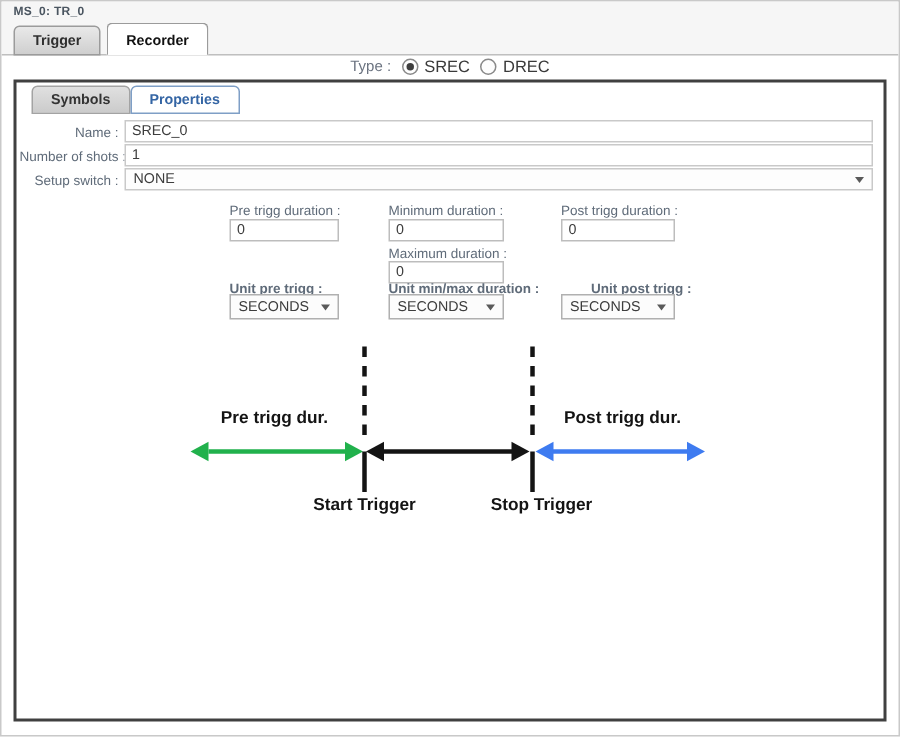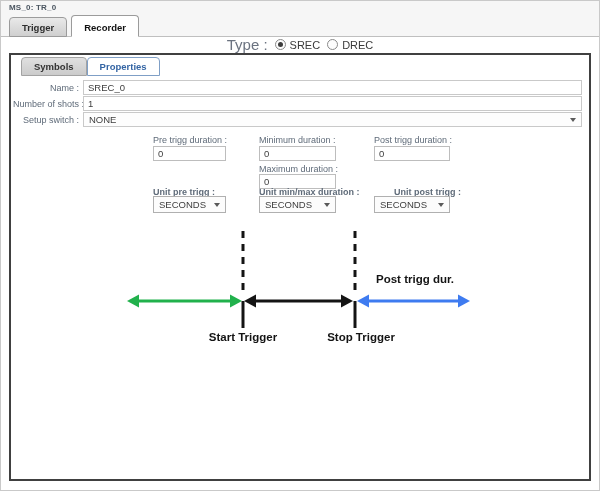--- a/index.html
+++ b/index.html
@@ -6,21 +6,21 @@
   body{width:600px;height:491px;background:#e9e9e9;font-family:"Liberation Sans",sans-serif;}
   .page{position:absolute;left:0;top:0;width:598px;height:489px;border:1px solid #c9c9c9;background:#ffffff;overflow:hidden;}
   
   .topstrip{position:absolute;left:0;right:0;top:0;height:35px;background:#f6f6f6;border-bottom:1px solid #bfbfbf;}
   .wtitle{position:absolute;left:8px;top:2px;font-size:8px;font-weight:bold;color:#4a5560;letter-spacing:.2px;}
   .maintabs{position:absolute;left:8px;bottom:-1px;display:flex;align-items:flex-end;gap:4px;}
   .mtab{box-sizing:border-box;min-width:58px;text-align:center;padding:4px 12px 3px;font-size:9.5px;font-weight:bold;color:#2e2e2e;border:1px solid #9b9b9b;border-radius:4px 4px 0 0;background:linear-gradient(#e9e9e9,#cfcfcf);cursor:default;}
   .mtab.active{background:#ffffff;border-bottom:1px solid #ffffff;padding-top:6px;color:#111;}
   
   .typerow{position:absolute;left:0;right:0;top:36px;height:15px;display:flex;justify-content:center;align-items:center;gap:7px;}
-  .typelabel{font-size:15px;color:#6b7380;}
+  .typelabel{font-size:10px;color:#6b7380;}
   .radiowrap{display:flex;align-items:center;gap:4px;}
   .rb{width:11px;height:11px;border-radius:50%;border:1px solid #8a8a8a;background:#fdfdfd;display:inline-block;position:relative;box-sizing:border-box;}
   .rb.checked::after{content:'';position:absolute;left:2px;top:2px;width:5px;height:5px;border-radius:50%;background:#3d3d3d;}
   .rlabel{font-size:11px;color:#3a3a3a;}
   
   .panel{position:absolute;left:8px;right:8px;top:52px;bottom:9px;border:2px solid #404040;background:#fff;}
   
   .subtabs{position:absolute;left:10px;top:2px;display:flex;gap:0;}
   .stab{box-sizing:border-box;min-width:62px;text-align:center;padding:3px 12px;font-size:9.5px;font-weight:bold;border-radius:4px 4px 0 0;cursor:default;}
   .stab.inactive{background:linear-gradient(#e0e0e0,#cbcbcb);border:1px solid #a3a3a3;color:#333;}
@@ -131,18 +131,19 @@
       <polygon points="232,76 220,69.5 220,82.5" fill="#141414"></polygon>
 
       <line x1="247" y1="76" x2="337" y2="76" stroke-width="3" stroke="#3e7bf0"></line>
       <polygon points="236,76 248,69.5 248,82.5" fill="#3e7bf0"></polygon>
       <polygon points="349,76 337,69.5 337,82.5" fill="#3e7bf0"></polygon>
 
       <line x1="122" y1="76" x2="122" y2="103" stroke-width="3" stroke="#141414"></line>
       <line x1="234" y1="76" x2="234" y2="103" stroke-width="3" stroke="#141414"></line>
     </svg>
 
+    <div class="diagram-label" style="left:112px;top:218px;width:120px;">Pre trigg dur.</div>
     <div class="diagram-label" style="left:344px;top:218px;width:120px;">Post trigg dur.</div>
     <div class="diagram-label" style="left:174px;top:276px;width:116px;">Start Trigger</div>
     <div class="diagram-label" style="left:292px;top:276px;width:116px;">Stop Trigger</div>
 
   </div>
 </div>
 
 </body></html>

